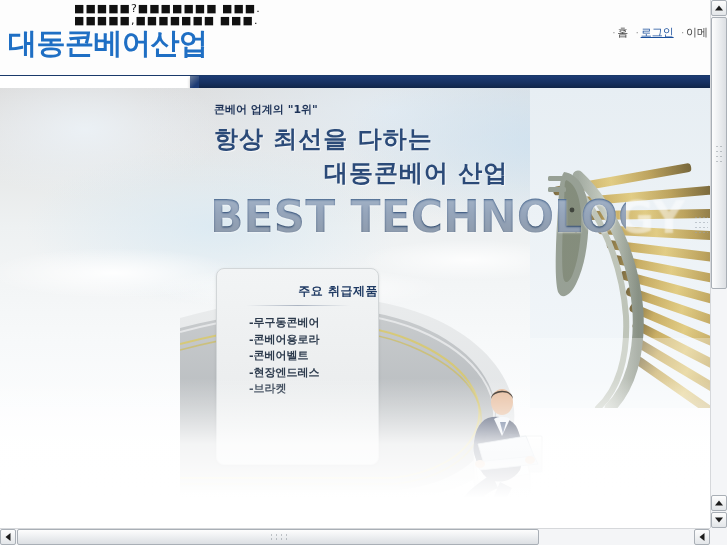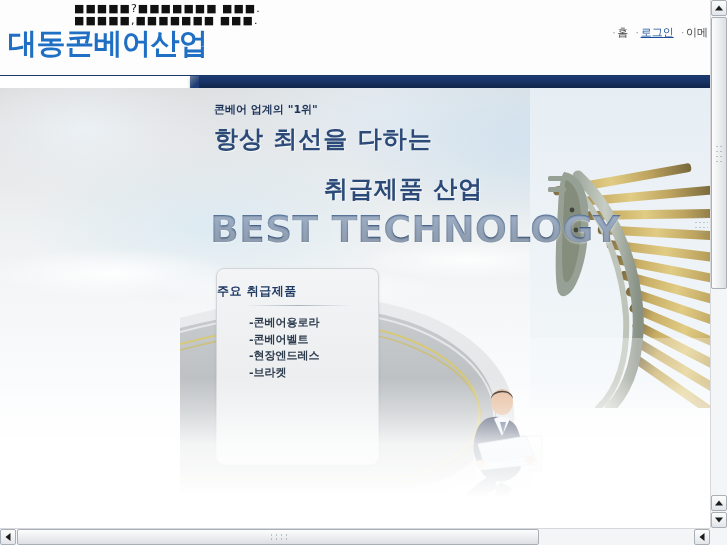--- a/index.html
+++ b/index.html
@@ -166,34 +166,34 @@
     letter-spacing: 0px;
     margin: 0 0 6px 8px;
     white-space: nowrap;
   }
   #head-line-1 {
     font-size: 24px;
     font-weight: bold;
     color: #2b4a78;
     letter-spacing: 1px;
     white-space: nowrap;
-    margin: 0 0 18px 8px;
+    margin: 0 0 2px 8px;
     text-shadow: 1px 1px 1px rgba(255,255,255,0.7);
   }
   #head-line-2 {
     font-size: 24px;
     font-weight: bold;
     color: #2b4a78;
     letter-spacing: 1px;
     white-space: nowrap;
     margin: 0 0 2px 118px;
     text-shadow: 1px 1px 1px rgba(255,255,255,0.7);
   }
   #head-line-3 {
-    font-size: 38px;
+    font-size: 44px;
     font-weight: bold;
     letter-spacing: 0px;
     white-space: nowrap;
     margin: 2px 0 0 4px;
     color: #2a4a73;
     background: linear-gradient(to bottom, #4d6e96 0%, #2b4a75 45%, #17304f 100%);
     -webkit-background-clip: text;
     background-clip: text;
     -webkit-text-fill-color: transparent;
     text-shadow: 0 1px 2px rgba(255,255,255,0.5);
@@ -215,21 +215,21 @@
     height: 197px;
     z-index: 7;
     background: linear-gradient(to bottom, #f2f4f5 0%, #eceeef 55%, #e7eaeb 100%);
     border: 1px solid #d2d6d8;
     border-radius: 8px;
     box-shadow: 0 1px 3px rgba(0,0,0,0.10);
     box-sizing: border-box;
   }
   #products-title {
     margin: 14px 0 0 0;
-    text-align: left;
+    text-align: right;
     font-size: 12px;
     font-weight: bold;
     color: #1f3a63;
     letter-spacing: 0.5px;
   }
   #products-title-rule {
     width: 104px;
     height: 1px;
     margin: 5px auto 0 auto;
     background: linear-gradient(to right, rgba(160,170,185,0), #aab3c1, rgba(160,170,185,0));
@@ -445,31 +445,32 @@
         <path d="M 0,70 C 92,46 178,42 240,68 C 302,94 326,140 312,176 C 300,208 262,228 218,232 L 0,232 Z" fill="url(#roadg)"></path>
         <path d="M 0,86 C 92,62 172,58 230,82 C 288,106 308,142 296,172 C 286,198 252,216 212,220 L 0,220" fill="none" stroke="#d9c96a" stroke-width="2" opacity="0.85"></path>
         <path d="M 0,92 C 92,68 172,64 230,88 C 288,112 310,146 298,178 C 288,204 254,222 214,226 L 0,226" fill="none" stroke="#cfbe5c" stroke-width="1.6" opacity="0.7"></path>
         <path d="M 0,74 C 90,50 176,46 238,72 C 300,98 324,140 310,176" fill="none" stroke="#eceeef" stroke-width="2" opacity="0.8"></path>
       </svg>
 
       <div id="products-panel">
         <div id="products-title">주요 취급제품</div>
         <div id="products-title-rule"></div>
         <ul id="products-list">
+          <li>-무구동콘베어</li>
           <li>-콘베어용로라</li>
           <li>-콘베어벨트</li>
           <li>-현장엔드레스</li>
           <li>-브라켓</li>
         </ul>
       </div>
 
       <div id="headline">
         <div id="tagline">콘베어 업계의 "1위"</div>
         <div id="head-line-1">항상 최선을 다하는</div>
-        <div id="head-line-2">취급제품 산업</div>
+        <div id="head-line-2">대동콘베어 산업</div>
         <div id="head-line-3">BEST TECHNOLOGY</div>
       </div>
 
       <svg id="person" viewBox="0 0 130 190">
         <defs>
           <linearGradient id="cubeg" x1="0" y1="0" x2="0" y2="1">
             <stop offset="0%" stop-color="#ffffff"></stop>
             <stop offset="100%" stop-color="#dfe2e4"></stop>
           </linearGradient>
           <linearGradient id="suitg" x1="0" y1="0" x2="1" y2="1">

